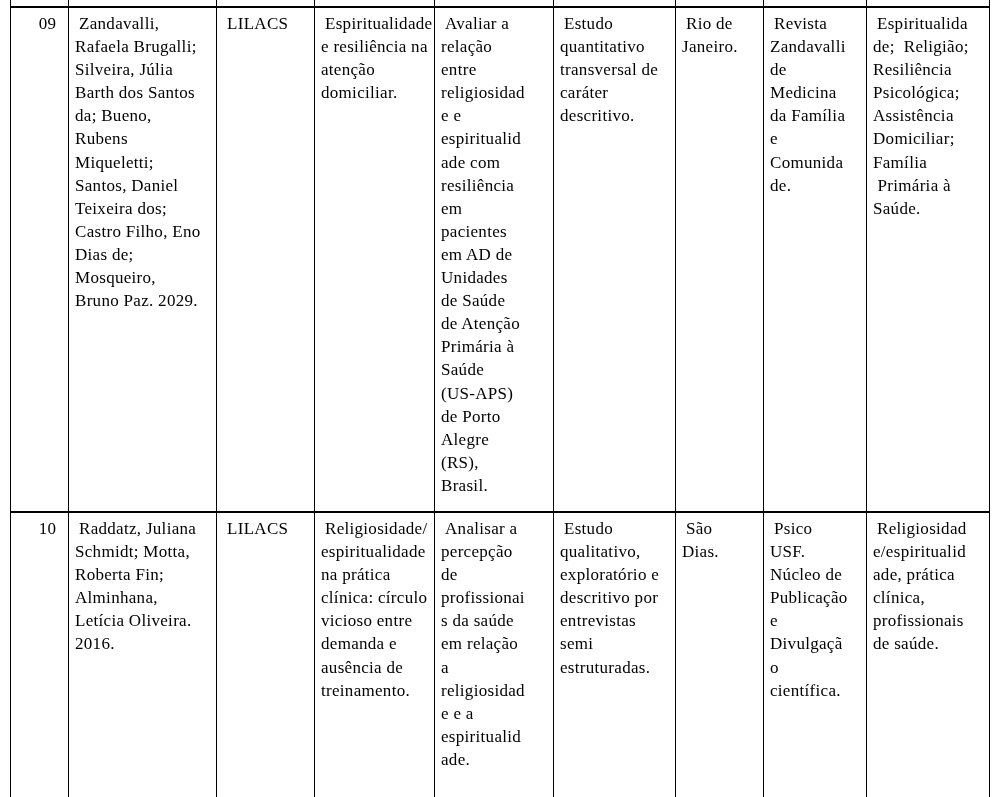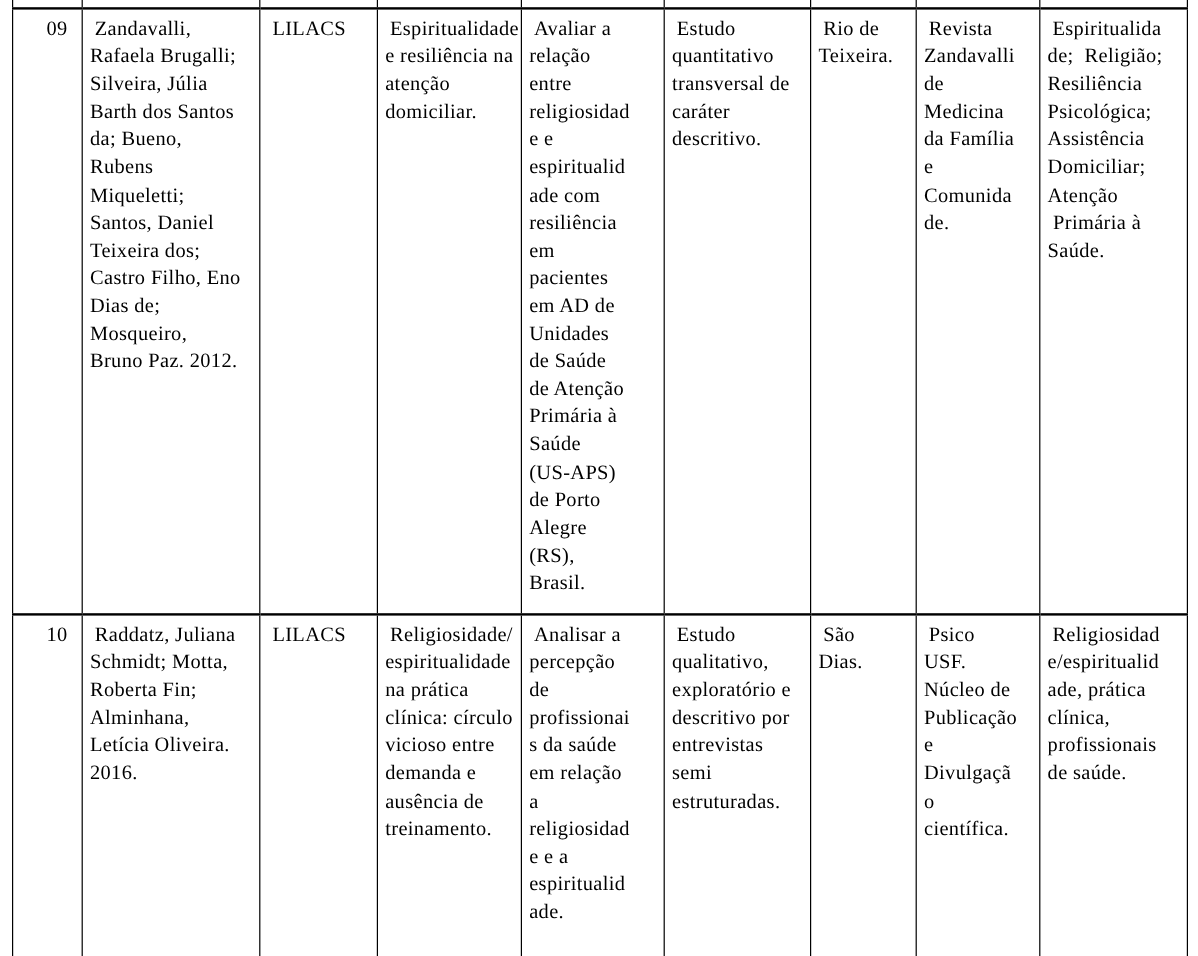--- a/index.html
+++ b/index.html
@@ -83,21 +83,21 @@
 Silveira, Júlia
 Barth dos Santos
 da; Bueno,
 Rubens
 Miqueletti;
 Santos, Daniel
 Teixeira dos;
 Castro Filho, Eno
 Dias de;
 Mosqueiro,
-Bruno Paz. 2012.</td>
+Bruno Paz. 2029.</td>
         <td class="cell">LILACS</td>
         <td class="cell">Espiritualidade
 e resiliência na
 atenção
 domiciliar.</td>
         <td class="cell">Avaliar a
 relação
 entre
 religiosidad
 e e
@@ -116,36 +116,36 @@
 de Porto
 Alegre
 (RS),
 Brasil.</td>
         <td class="cell">Estudo
 quantitativo
 transversal de
 caráter
 descritivo.</td>
         <td class="cell">Rio de
-Teixeira.</td>
+Janeiro.</td>
         <td class="cell">Revista
 Zandavalli
 de
 Medicina
 da Família
 e
 Comunida
 de.</td>
         <td class="cell">Espiritualida
 de;  Religião;
 Resiliência
 Psicológica;
 Assistência
 Domiciliar;
-Atenção
+Família
  Primária à
 Saúde.</td>
       </tr>
 
       <tr class="row-10">
         <td class="num">10</td>
         <td class="cell">Raddatz, Juliana
 Schmidt; Motta,
 Roberta Fin;
 Alminhana,

